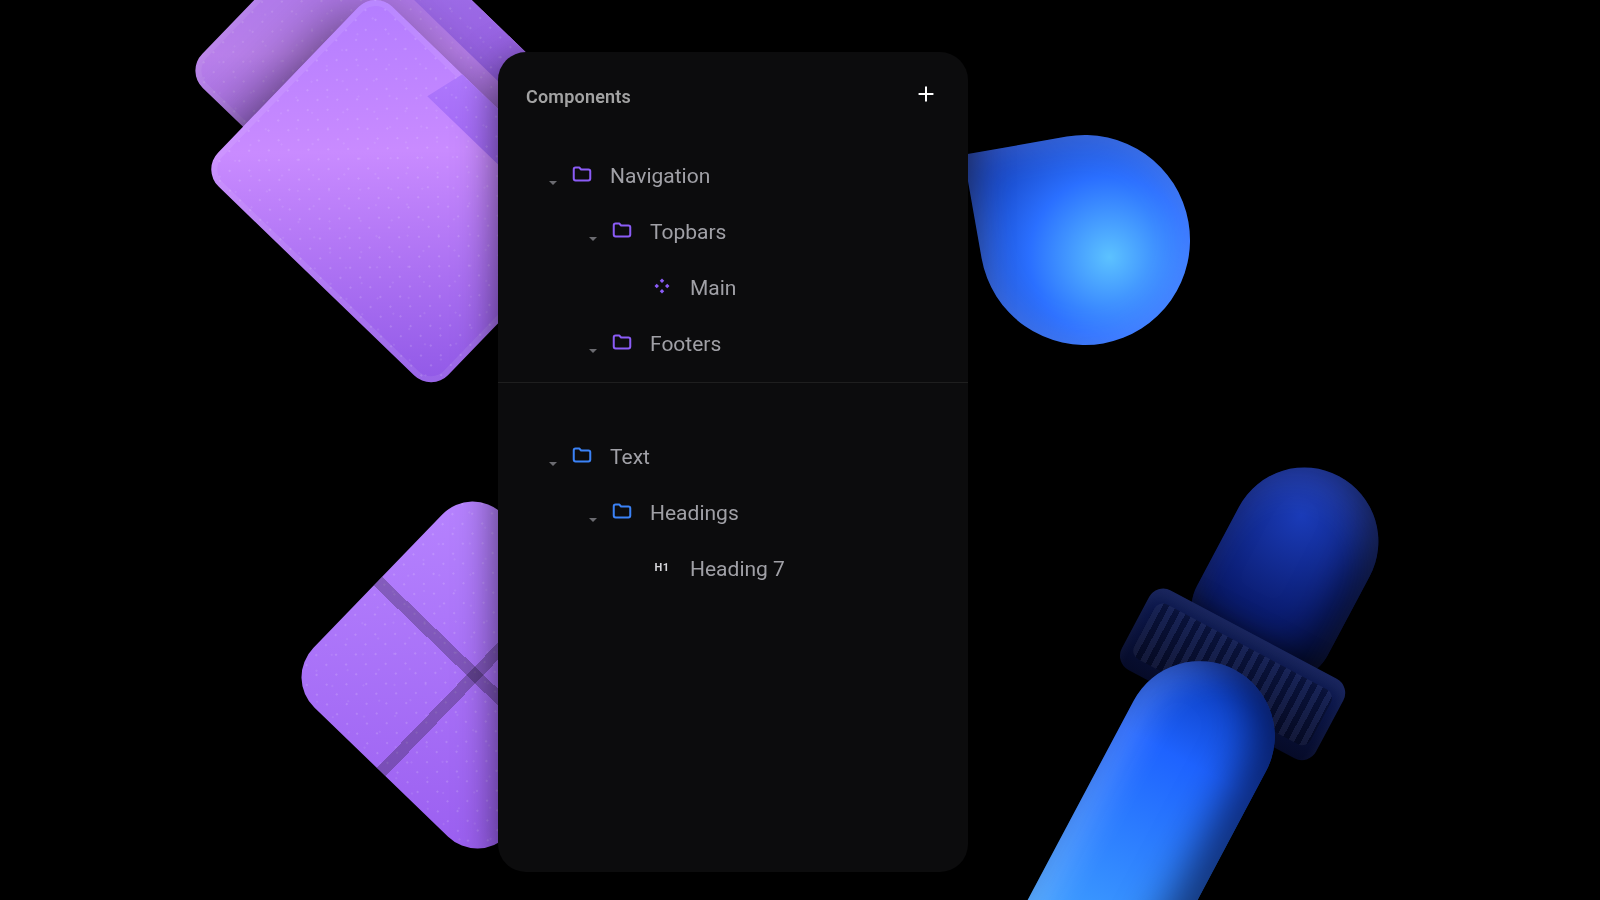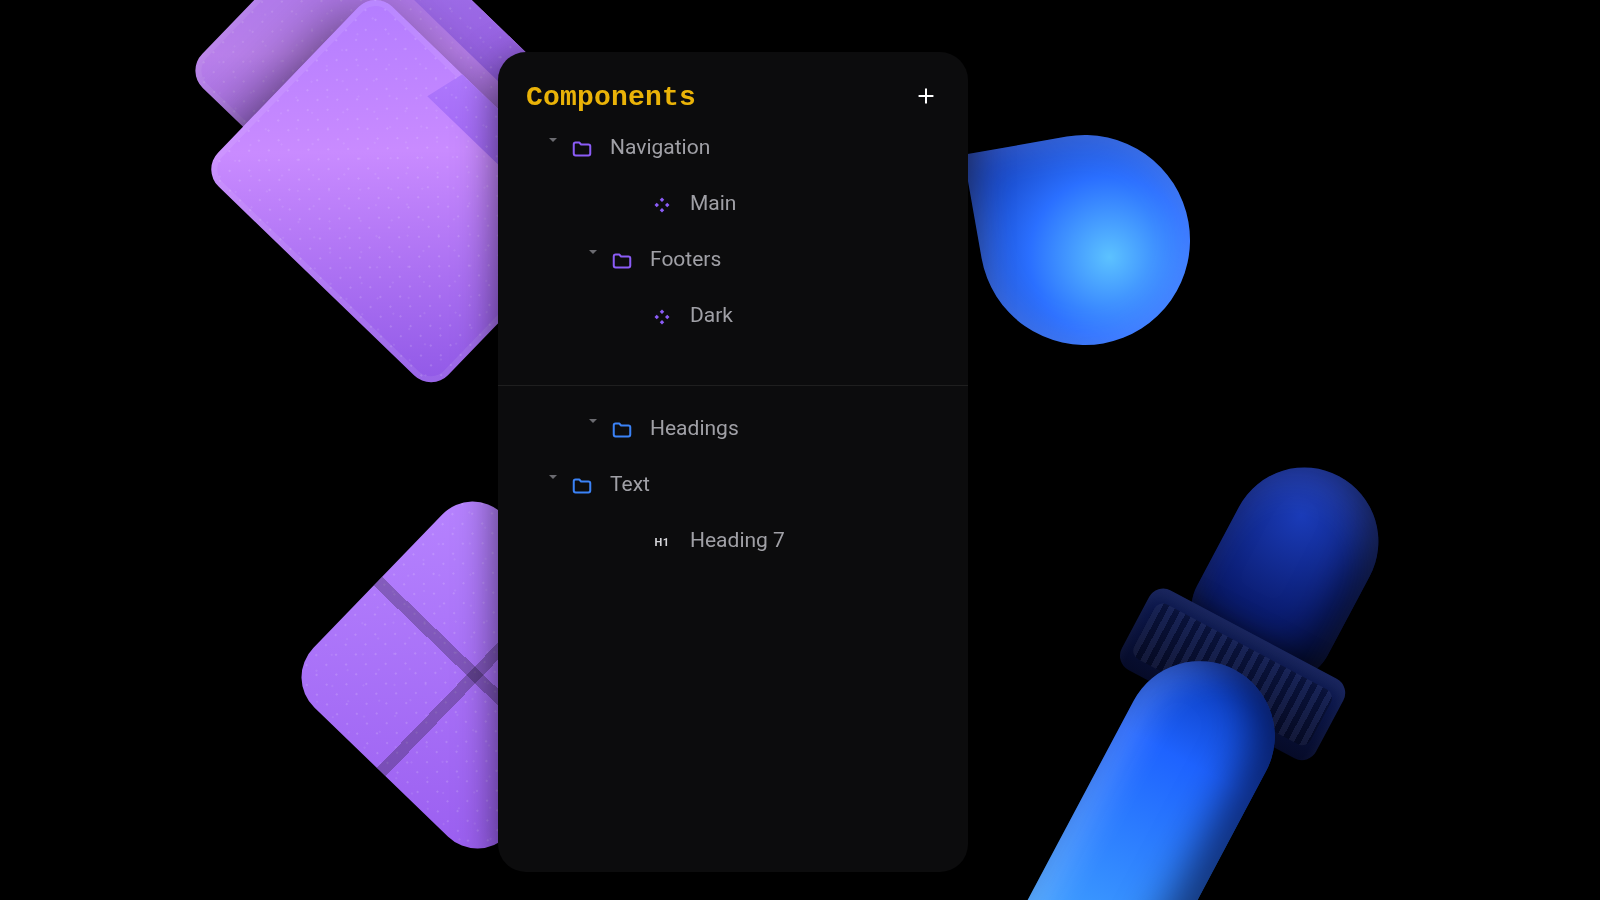--- a/index.html
+++ b/index.html
@@ -153,39 +153,38 @@
   .section { padding: 30px 28px 26px 28px; }
   .section + .section { border-top: 1px solid rgba(255,255,255,0.08); }
 
   .section-header {
     display: flex;
     align-items: center;
     justify-content: space-between;
     margin-bottom: 22px;
   }
   .section-title {
-    color: #eab308;
-    font-size: 28px;
+    color: #a3a3a3;
+    font-size: 18px;
     font-weight: 650;
     letter-spacing: 0.2px;
-    font-family: Liberation Mono, monospace;
   }
   .add-btn {
     width: 28px; height: 28px;
     display: flex; align-items: center; justify-content: center;
     color: #ffffff;
     cursor: pointer;
     border-radius: 6px;
   }
   .add-btn svg { width: 20px; height: 20px; }
 
   .tree { display: flex; flex-direction: column; gap: 0; }
   .row {
     display: flex;
-    align-items: flex-start;
+    align-items: flex-end;
     height: 56px;
     color: #9a9aa0;
     font-size: 21px;
     cursor: pointer;
     border-radius: 8px;
   }
 
   .indent-0 { padding-left: 18px; }
   .indent-1 { padding-left: 58px; }
   .indent-2 { padding-left: 98px; }
@@ -265,20 +264,33 @@
             </svg>
         </span>
         <span class="icon-slot folder-icon purple">
           <svg viewBox="0 0 24 24" fill="none" stroke="currentColor" stroke-width="2.2" stroke-linejoin="round" stroke-linecap="round">
               <path d="M3 7a2 2 0 0 1 2-2h4l2 2h8a2 2 0 0 1 2 2v8a2 2 0 0 1-2 2H5a2 2 0 0 1-2-2V7z"></path>
             </svg>
         </span>
         <span class="label">Navigation</span>
       </div>
 
+      <div class="row indent-1">
+        <span class="caret">
+          <svg viewBox="0 0 10 10">
+              <path d="M1 3 L5 7 L9 3" fill="currentColor"></path>
+            </svg>
+        </span>
+        <span class="icon-slot folder-icon purple">
+          <svg viewBox="0 0 24 24" fill="none" stroke="currentColor" stroke-width="2.2" stroke-linejoin="round" stroke-linecap="round">
+              <path d="M3 7a2 2 0 0 1 2-2h4l2 2h8a2 2 0 0 1 2 2v8a2 2 0 0 1-2 2H5a2 2 0 0 1-2-2V7z"></path>
+            </svg>
+        </span>
+        <span class="label">Topbars</span>
+      </div>
 
       <div class="row indent-2">
         <span class="caret"></span>
         <span class="icon-slot component-icon">
           <svg viewBox="0 0 24 24" fill="currentColor">
               <path d="M12 2l3 3-3 3-3-3 3-3zm7 7l3 3-3 3-3-3 3-3zM5 9l3 3-3 3-3-3 3-3zm7 7l3 3-3 3-3-3 3-3z"></path>
             </svg>
         </span>
         <span class="label">Main</span>
       </div>
@@ -291,62 +303,53 @@
             </svg>
         </span>
         <span class="icon-slot folder-icon purple">
           <svg viewBox="0 0 24 24" fill="none" stroke="currentColor" stroke-width="2.2" stroke-linejoin="round" stroke-linecap="round">
               <path d="M3 7a2 2 0 0 1 2-2h4l2 2h8a2 2 0 0 1 2 2v8a2 2 0 0 1-2 2H5a2 2 0 0 1-2-2V7z"></path>
             </svg>
         </span>
         <span class="label">Footers</span>
       </div>
 
-      <div class="row indent-2">
-        <span class="caret"></span>
-        <span class="icon-slot component-icon">
-          <svg viewBox="0 0 24 24" fill="currentColor">
-              <path d="M12 2l3 3-3 3-3-3 3-3zm7 7l3 3-3 3-3-3 3-3zM5 9l3 3-3 3-3-3 3-3zm7 7l3 3-3 3-3-3 3-3z"></path>
-            </svg>
-        </span>
-        <span class="label">Dark</span>
-      </div>
     </div>
   </div>
 
   <div class="section">
 
     <div class="tree">
 
+      <div class="row indent-0">
+        <span class="caret">
+          <svg viewBox="0 0 10 10">
+              <path d="M1 3 L5 7 L9 3" fill="currentColor"></path>
+            </svg>
+        </span>
+        <span class="icon-slot folder-icon blue">
+          <svg viewBox="0 0 24 24" fill="none" stroke="currentColor" stroke-width="2.2" stroke-linejoin="round" stroke-linecap="round">
+              <path d="M3 7a2 2 0 0 1 2-2h4l2 2h8a2 2 0 0 1 2 2v8a2 2 0 0 1-2 2H5a2 2 0 0 1-2-2V7z"></path>
+            </svg>
+        </span>
+        <span class="label">Text</span>
+      </div>
+
       <div class="row indent-1">
         <span class="caret">
           <svg viewBox="0 0 10 10">
               <path d="M1 3 L5 7 L9 3" fill="currentColor"></path>
             </svg>
         </span>
         <span class="icon-slot folder-icon blue">
           <svg viewBox="0 0 24 24" fill="none" stroke="currentColor" stroke-width="2.2" stroke-linejoin="round" stroke-linecap="round">
               <path d="M3 7a2 2 0 0 1 2-2h4l2 2h8a2 2 0 0 1 2 2v8a2 2 0 0 1-2 2H5a2 2 0 0 1-2-2V7z"></path>
             </svg>
         </span>
         <span class="label">Headings</span>
-      </div>
-
-      <div class="row indent-0">
-        <span class="caret">
-          <svg viewBox="0 0 10 10">
-              <path d="M1 3 L5 7 L9 3" fill="currentColor"></path>
-            </svg>
-        </span>
-        <span class="icon-slot folder-icon blue">
-          <svg viewBox="0 0 24 24" fill="none" stroke="currentColor" stroke-width="2.2" stroke-linejoin="round" stroke-linecap="round">
-              <path d="M3 7a2 2 0 0 1 2-2h4l2 2h8a2 2 0 0 1 2 2v8a2 2 0 0 1-2 2H5a2 2 0 0 1-2-2V7z"></path>
-            </svg>
-        </span>
-        <span class="label">Text</span>
       </div>
 
       <div class="row indent-2">
         <span class="caret"></span>
         <span class="icon-slot">
           <span class="h-badge">H1</span>
         </span>
         <span class="label">Heading 7</span>
       </div>
 

